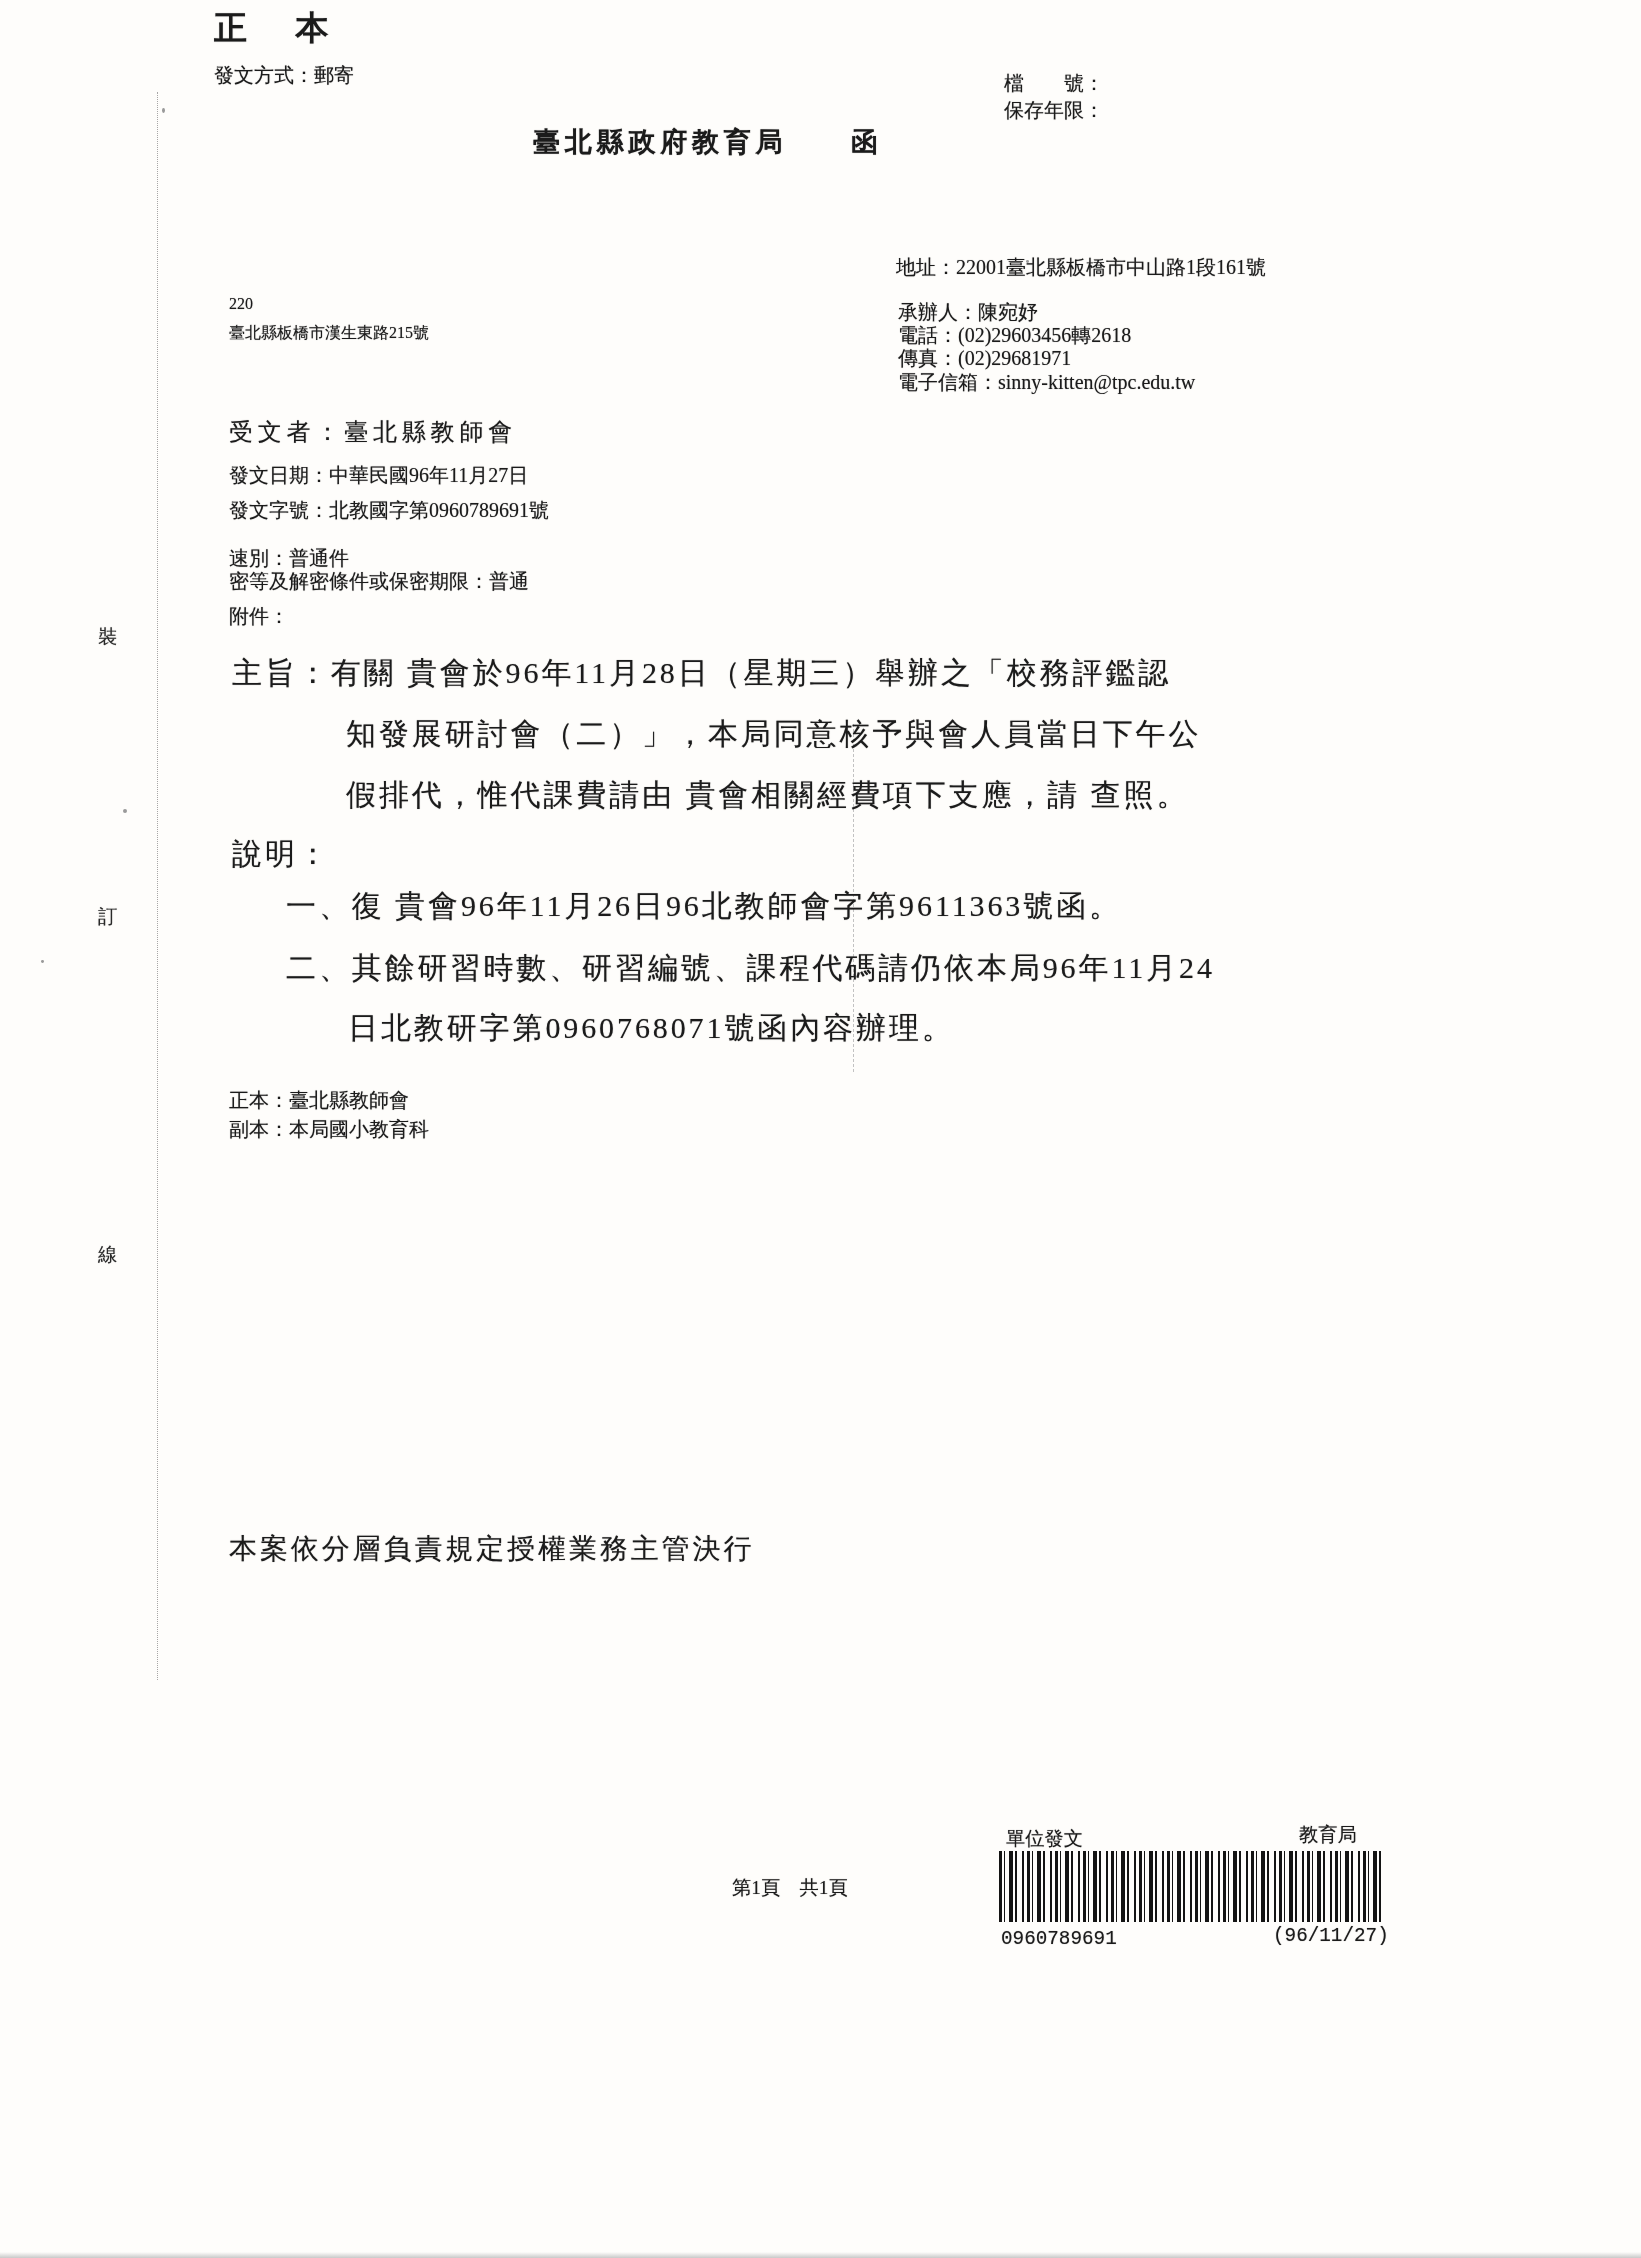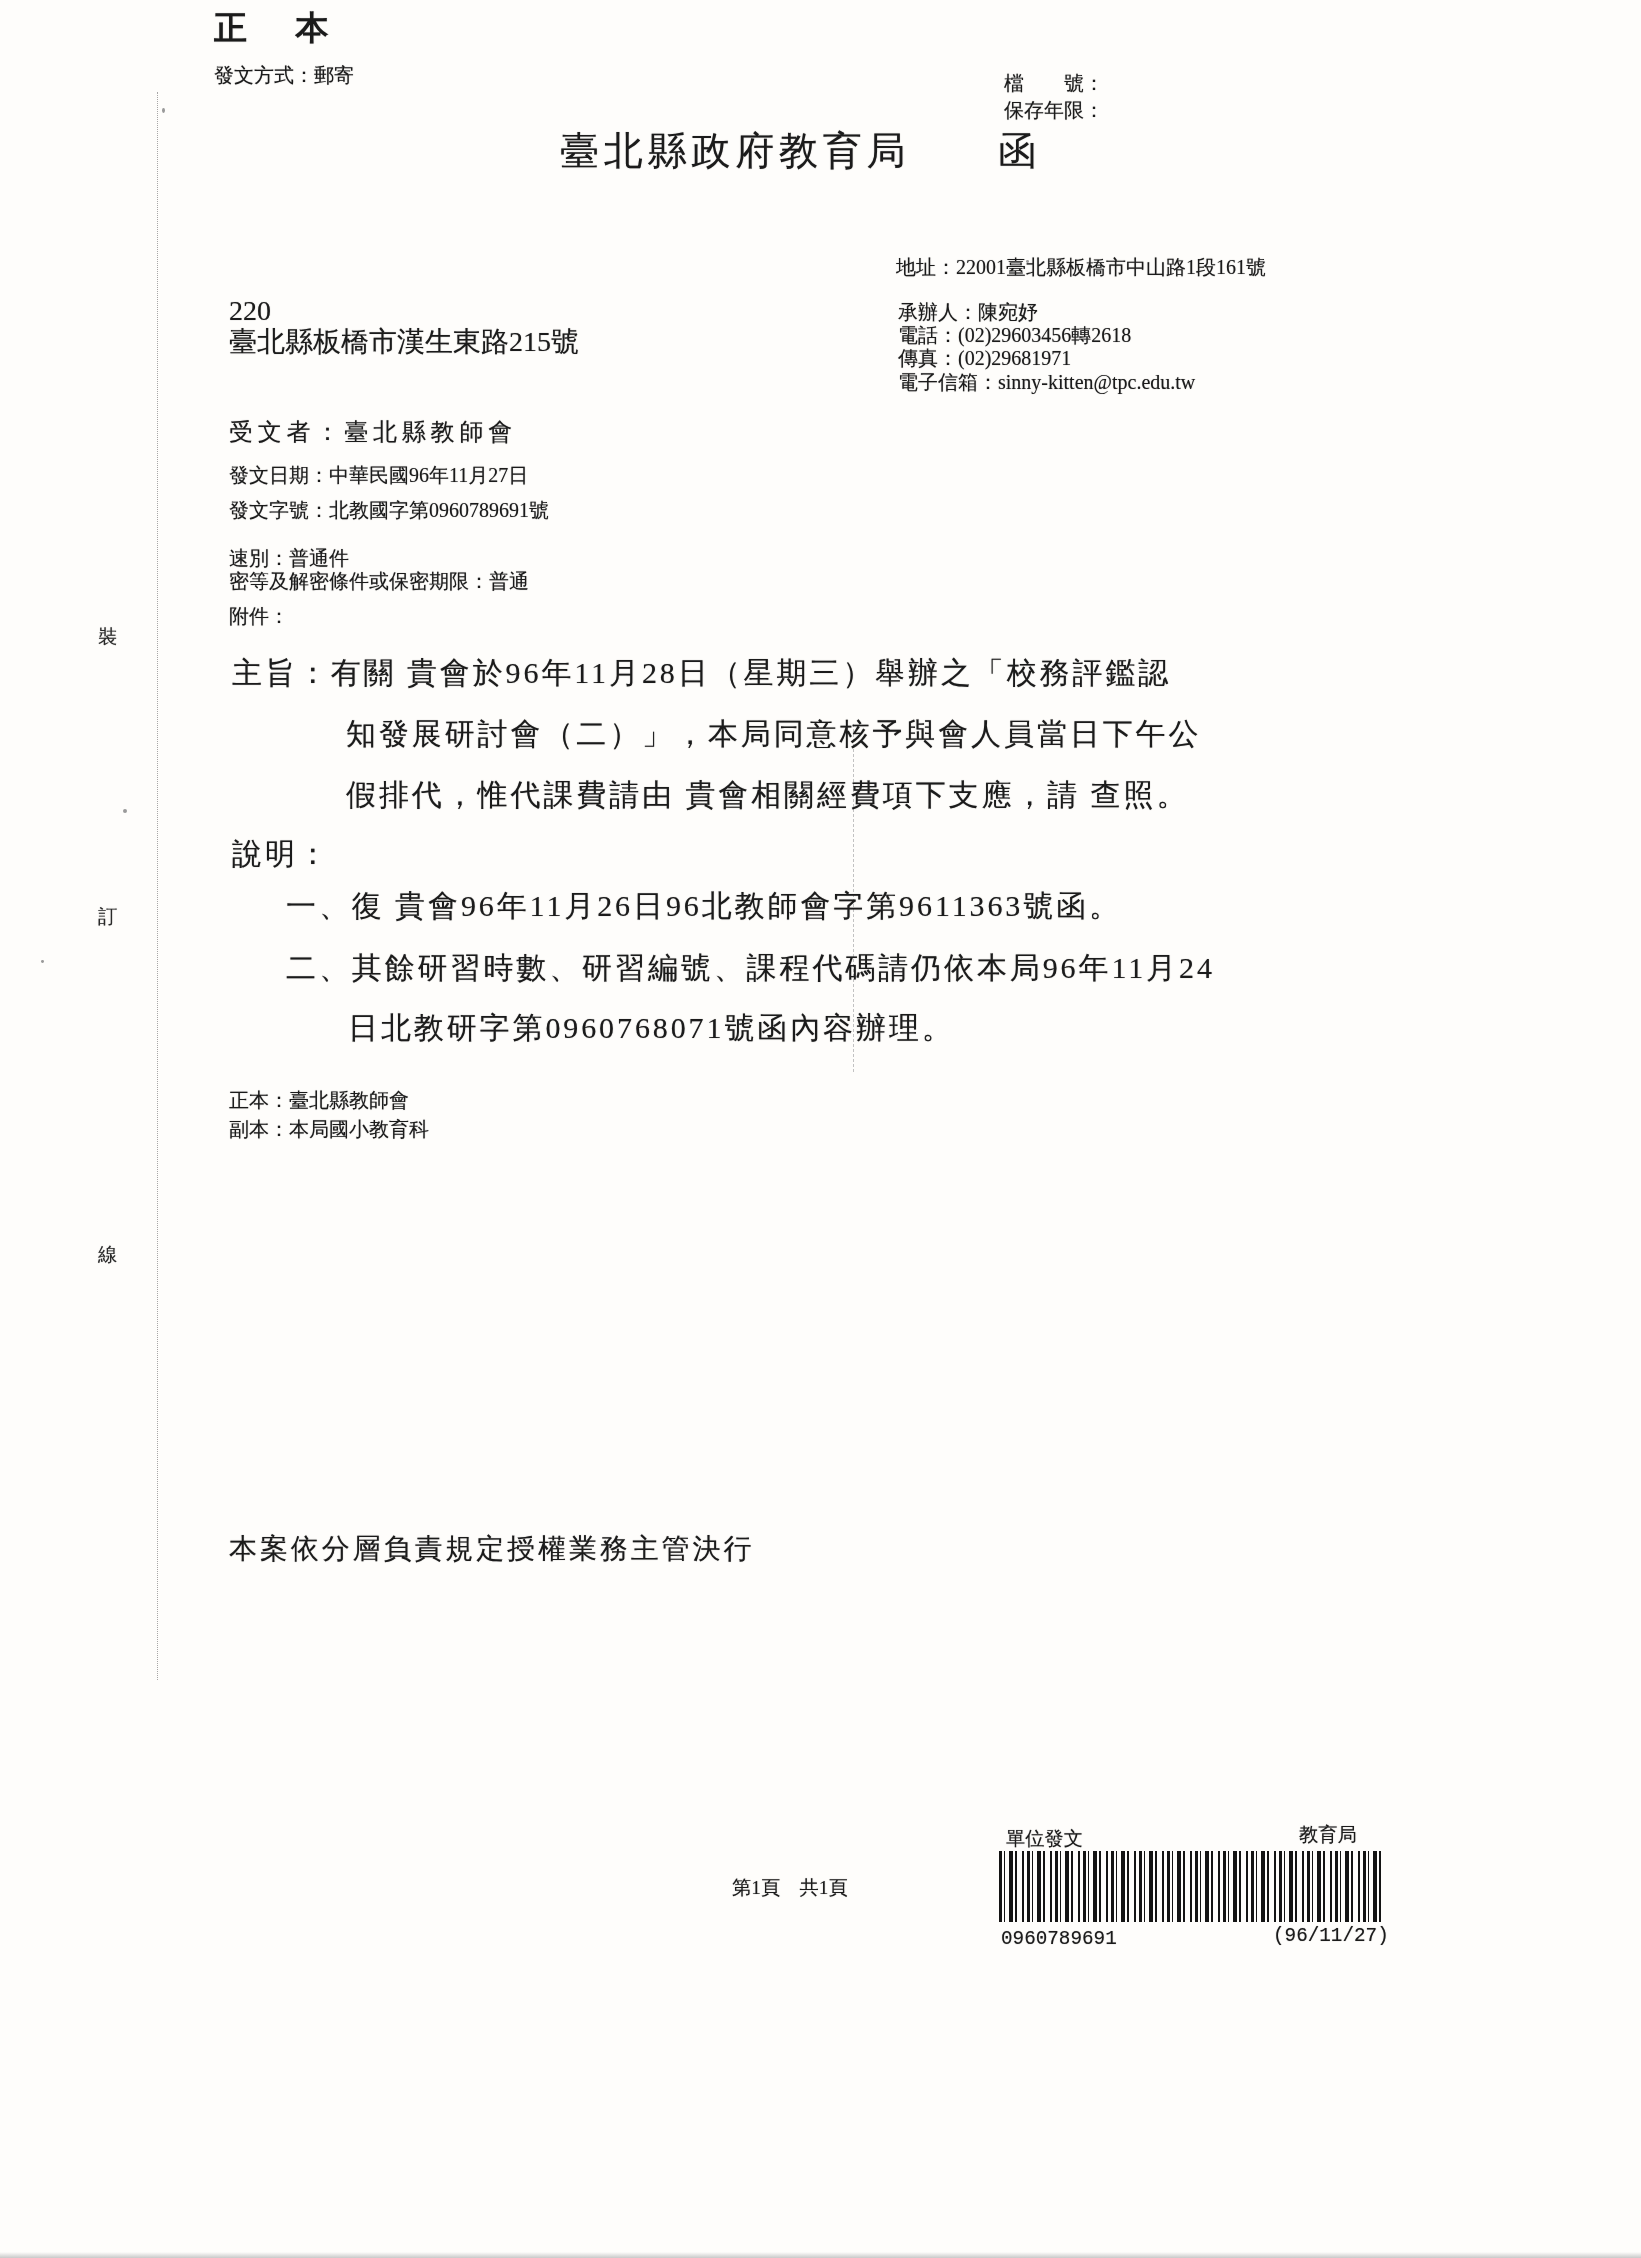--- a/index.html
+++ b/index.html
@@ -7,23 +7,23 @@
     position:relative;
     width:1641px;height:2258px;
     margin:0 auto;
     background:#fefdfb;
     overflow:hidden;
     font-family:"Liberation Serif","DejaVu Serif",serif;
     color:#1b1b1b;
   }
   .t{position:absolute;white-space:pre;text-shadow:0 0 1px rgba(0,0,0,.45);}
   .sm{font-size:20px;}
-  .md{font-size:28px;}
+  .md{font-size:16px;}
   .subject{font-size:30px;letter-spacing:2.9px;}
-  .title{font-size:39px;letter-spacing:4.8px;font-weight:normal;margin-left:27px;}
+  .title{font-size:27px;letter-spacing:4.8px;font-weight:bold;}
   .recv{font-size:24px;letter-spacing:4.8px;margin-top:28px;}
   .auth{font-size:28px;letter-spacing:2.9px;}
   .footer-sm{font-size:19.3px;}
   .bind-line{
     position:absolute;left:157px;top:92px;height:1588px;width:0;
     border-left:1.9px dotted #8a8a8a;opacity:.75;
   }
   .fold-line{
     position:absolute;left:853px;top:724px;height:348px;width:0;
     border-left:1px dashed #c2c2c2;

